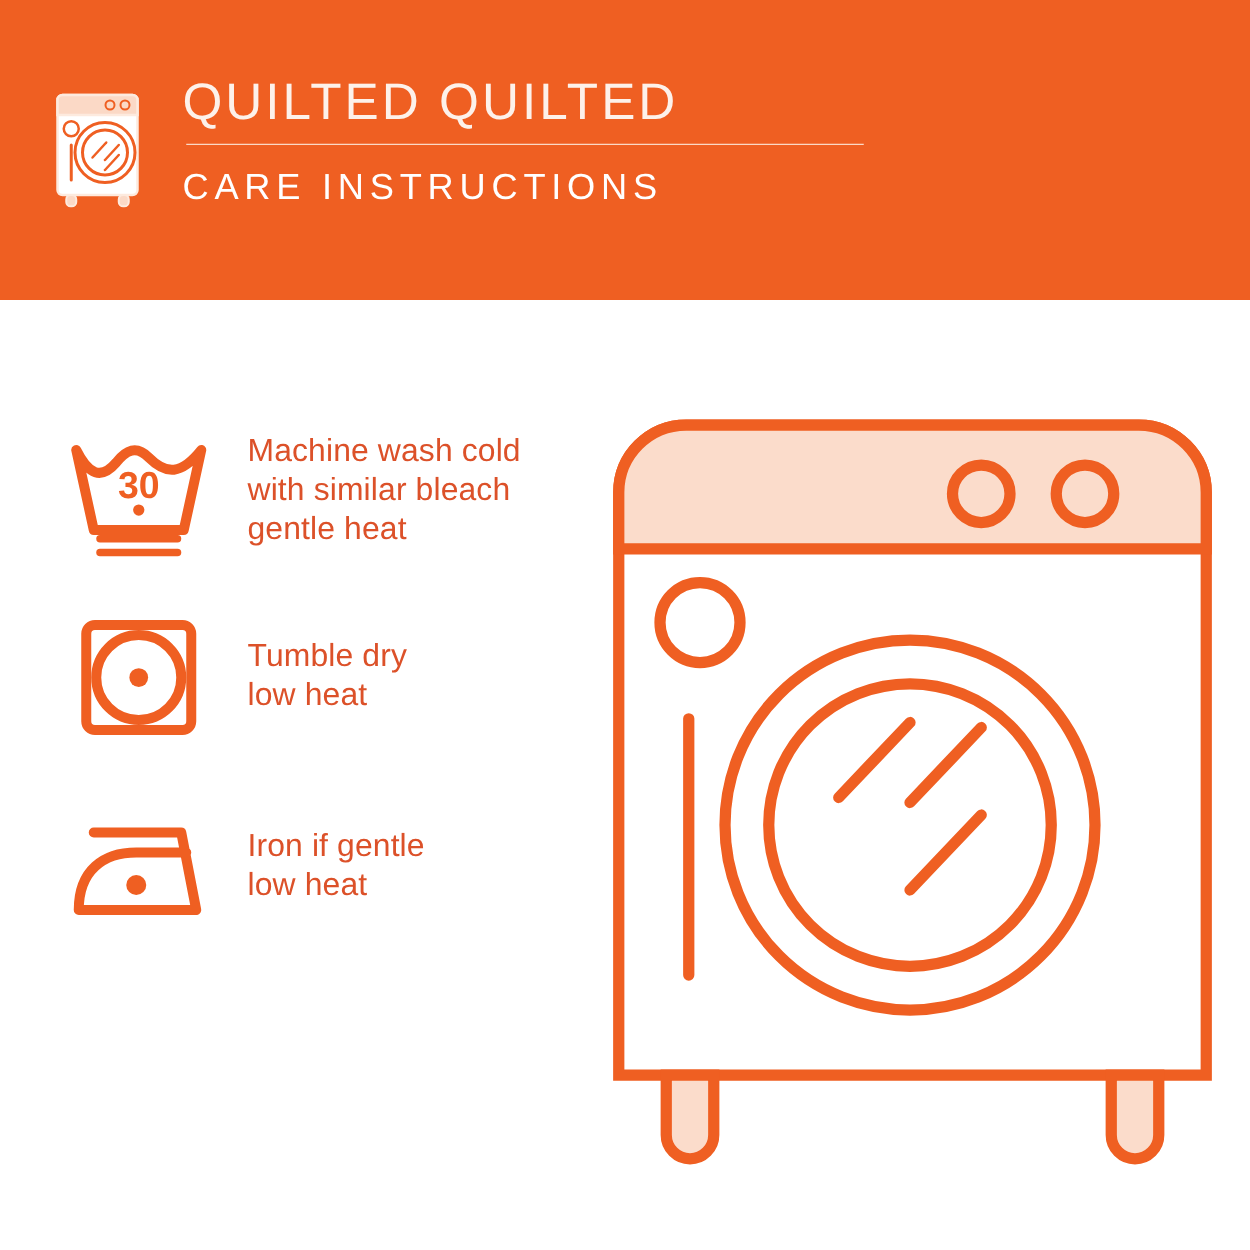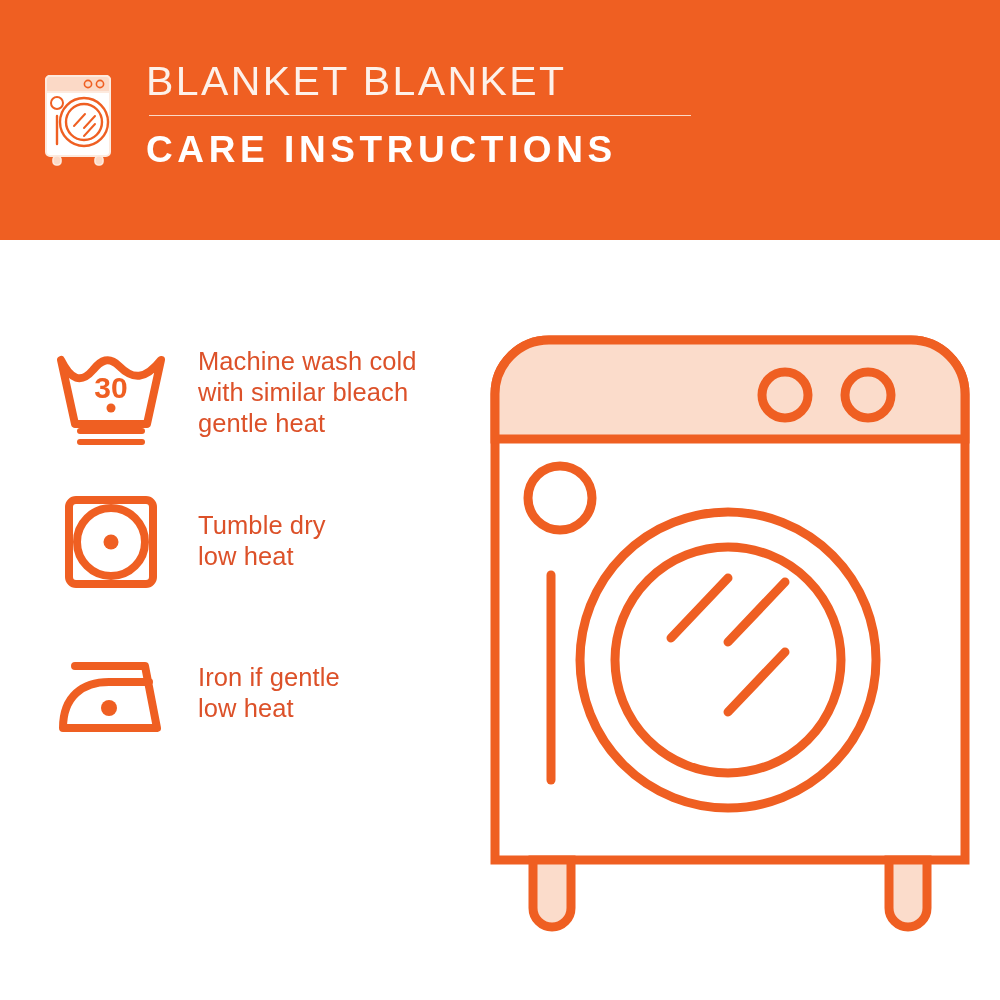--- a/index.html
+++ b/index.html
@@ -50,24 +50,24 @@
     white-space: nowrap;
   }
   .title-rule {
     height: 1px;
     background: #fbd9c6;
     width: 542px;
     margin: 11px 0 9px 3px;
   }
   .title-line2 {
     color: #ffffff;
-    font-size: 37px;
+    font-size: 29px;
     letter-spacing: 4.6px;
     line-height: 50px;
-    font-weight: 700;
+    font-weight: 400;
     white-space: nowrap;
   }
 
   
   .content {
     position: absolute;
     left: 0; top: 240px;
     width: 808px;
     height: 760px;
     background: #ffffff;
@@ -145,21 +145,21 @@
         <line x1="34" y1="68" x2="45" y2="56" stroke="#ef5f22" stroke-width="2" stroke-linecap="round"></line>
         <line x1="44" y1="70" x2="55" y2="58" stroke="#ef5f22" stroke-width="2" stroke-linecap="round"></line>
         <line x1="44" y1="78" x2="55" y2="66" stroke="#ef5f22" stroke-width="2" stroke-linecap="round"></line>
 
         <rect x="13" y="98" width="8" height="9" rx="3.5" fill="#fbd9c6" stroke="#fdeade" stroke-width="1.6"></rect>
         <rect x="55" y="98" width="8" height="9" rx="3.5" fill="#fbd9c6" stroke="#fdeade" stroke-width="1.6"></rect>
       </svg>
     </div>
 
     <div class="header-text">
-      <div class="title-line1">BLANKET BLANKET</div>
+      <div class="title-line1">QUILTED QUILTED</div>
       <div class="title-rule"></div>
       <div class="title-line2">CARE INSTRUCTIONS</div>
     </div>
 
   </div>
 </div>
 
 <div class="content">
 
   <div class="care-list">

